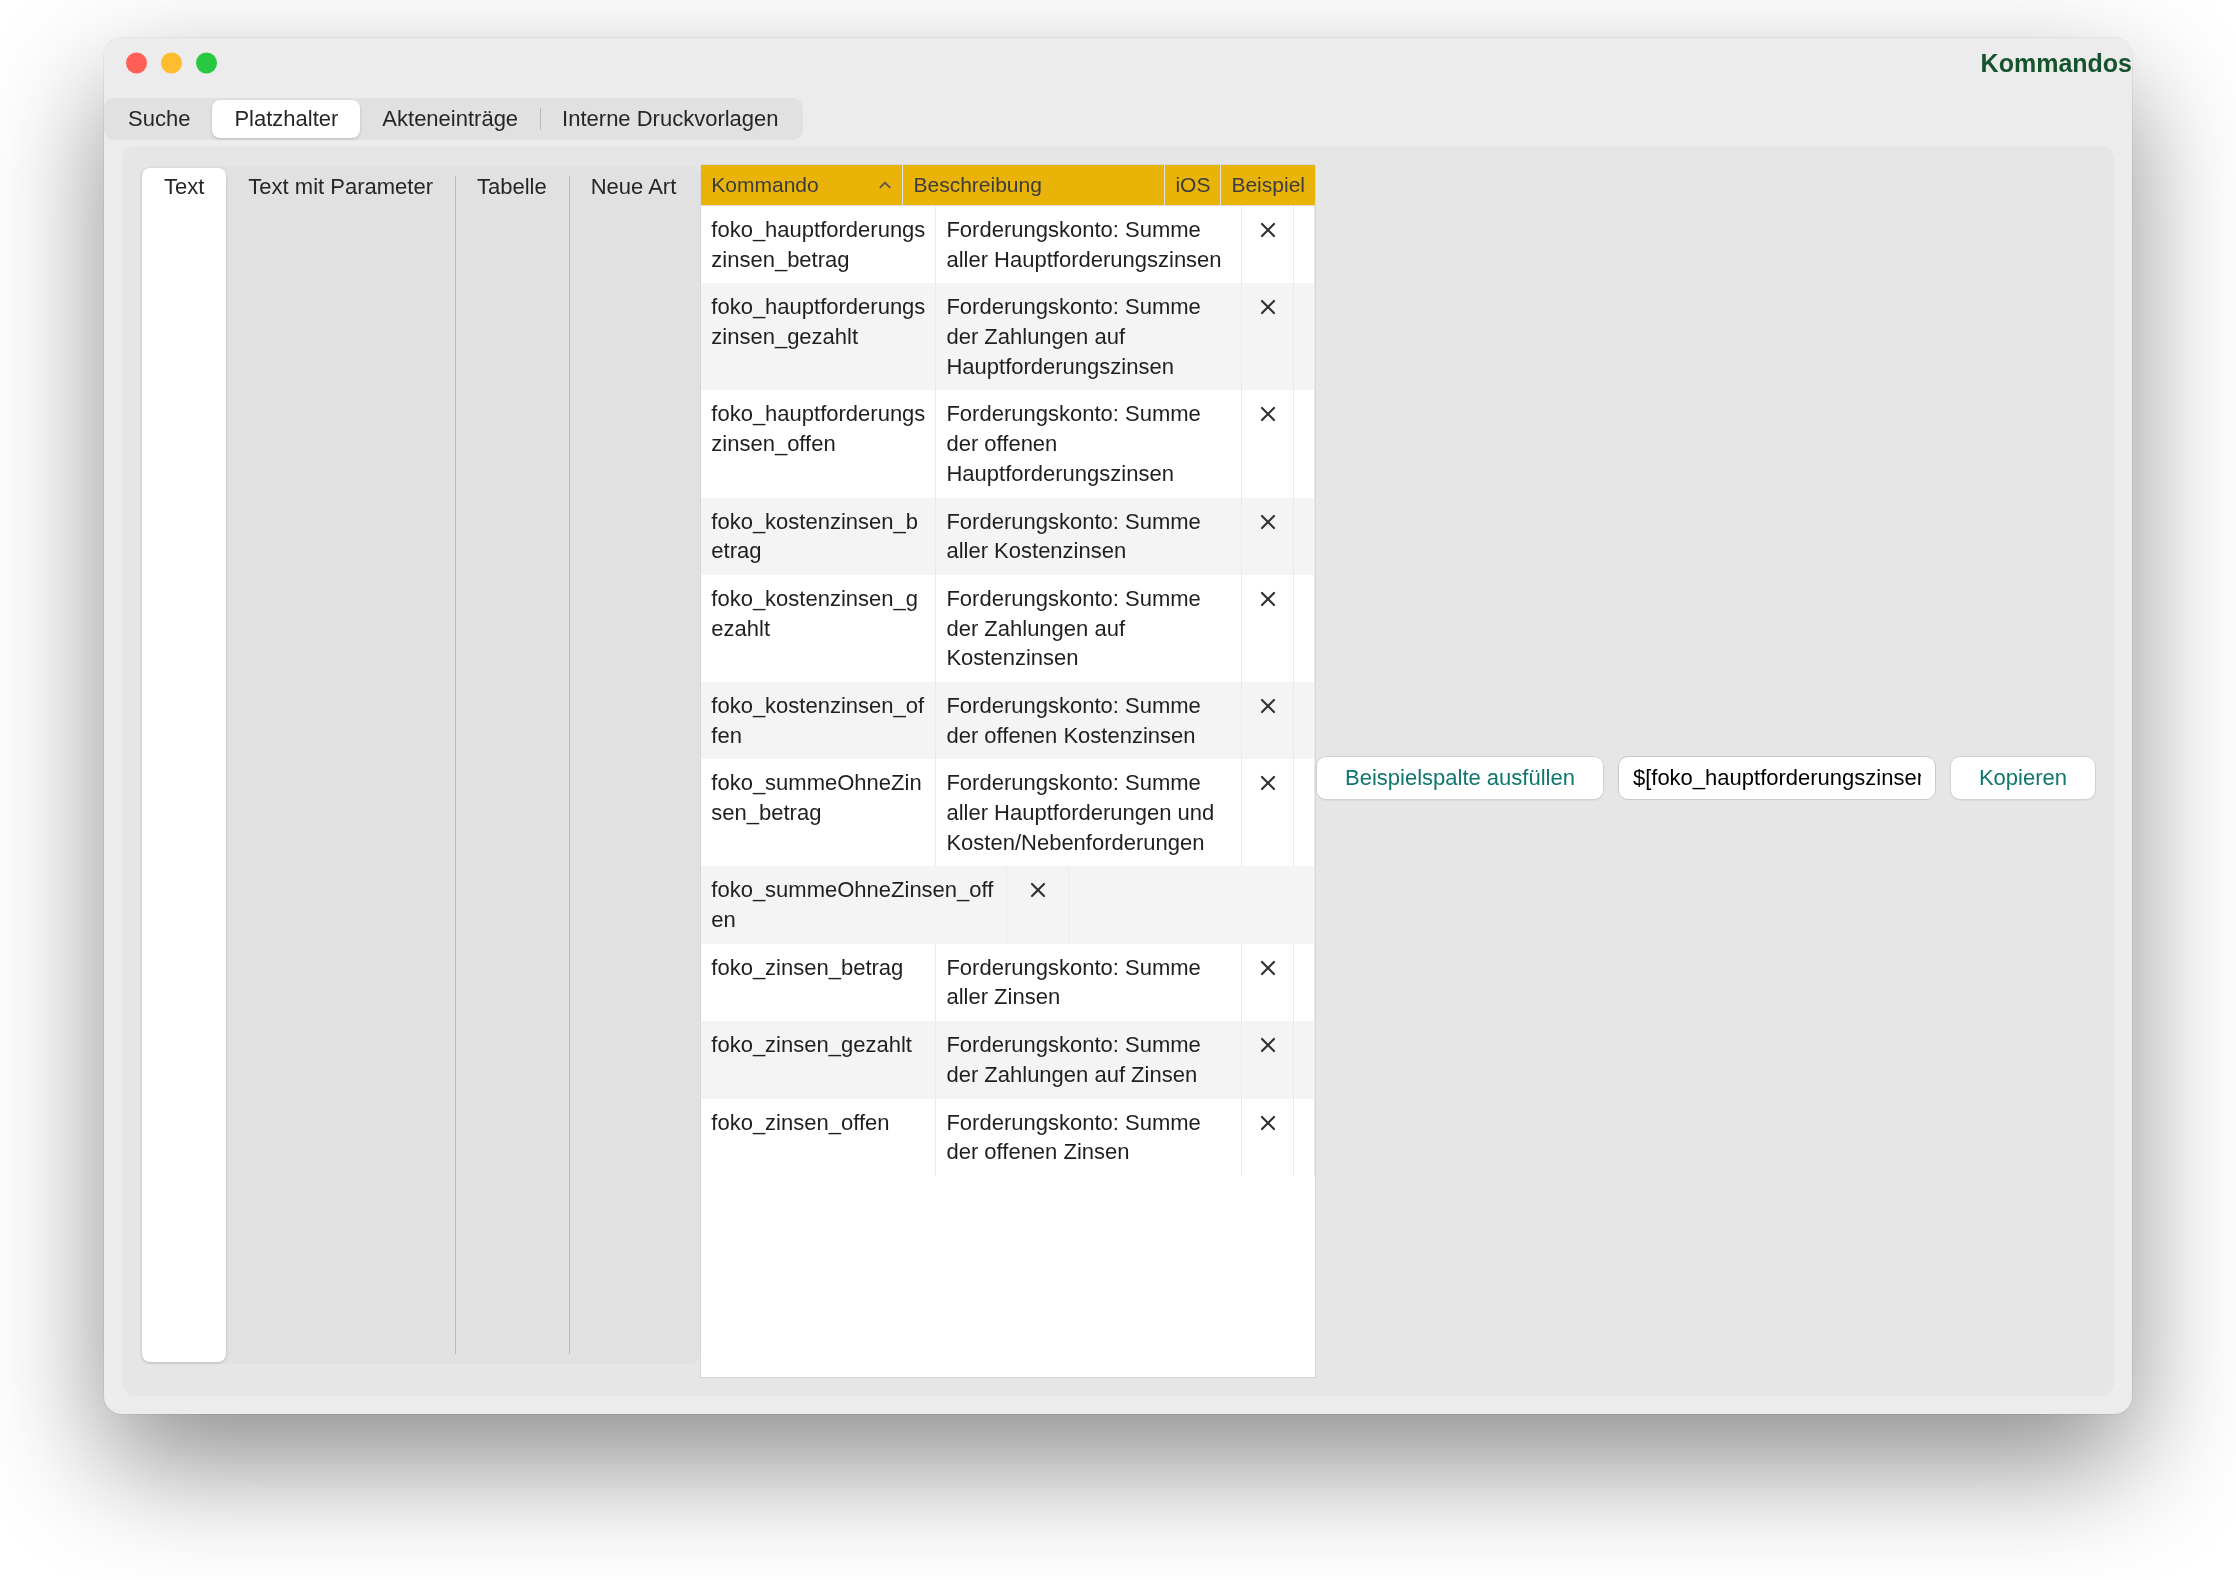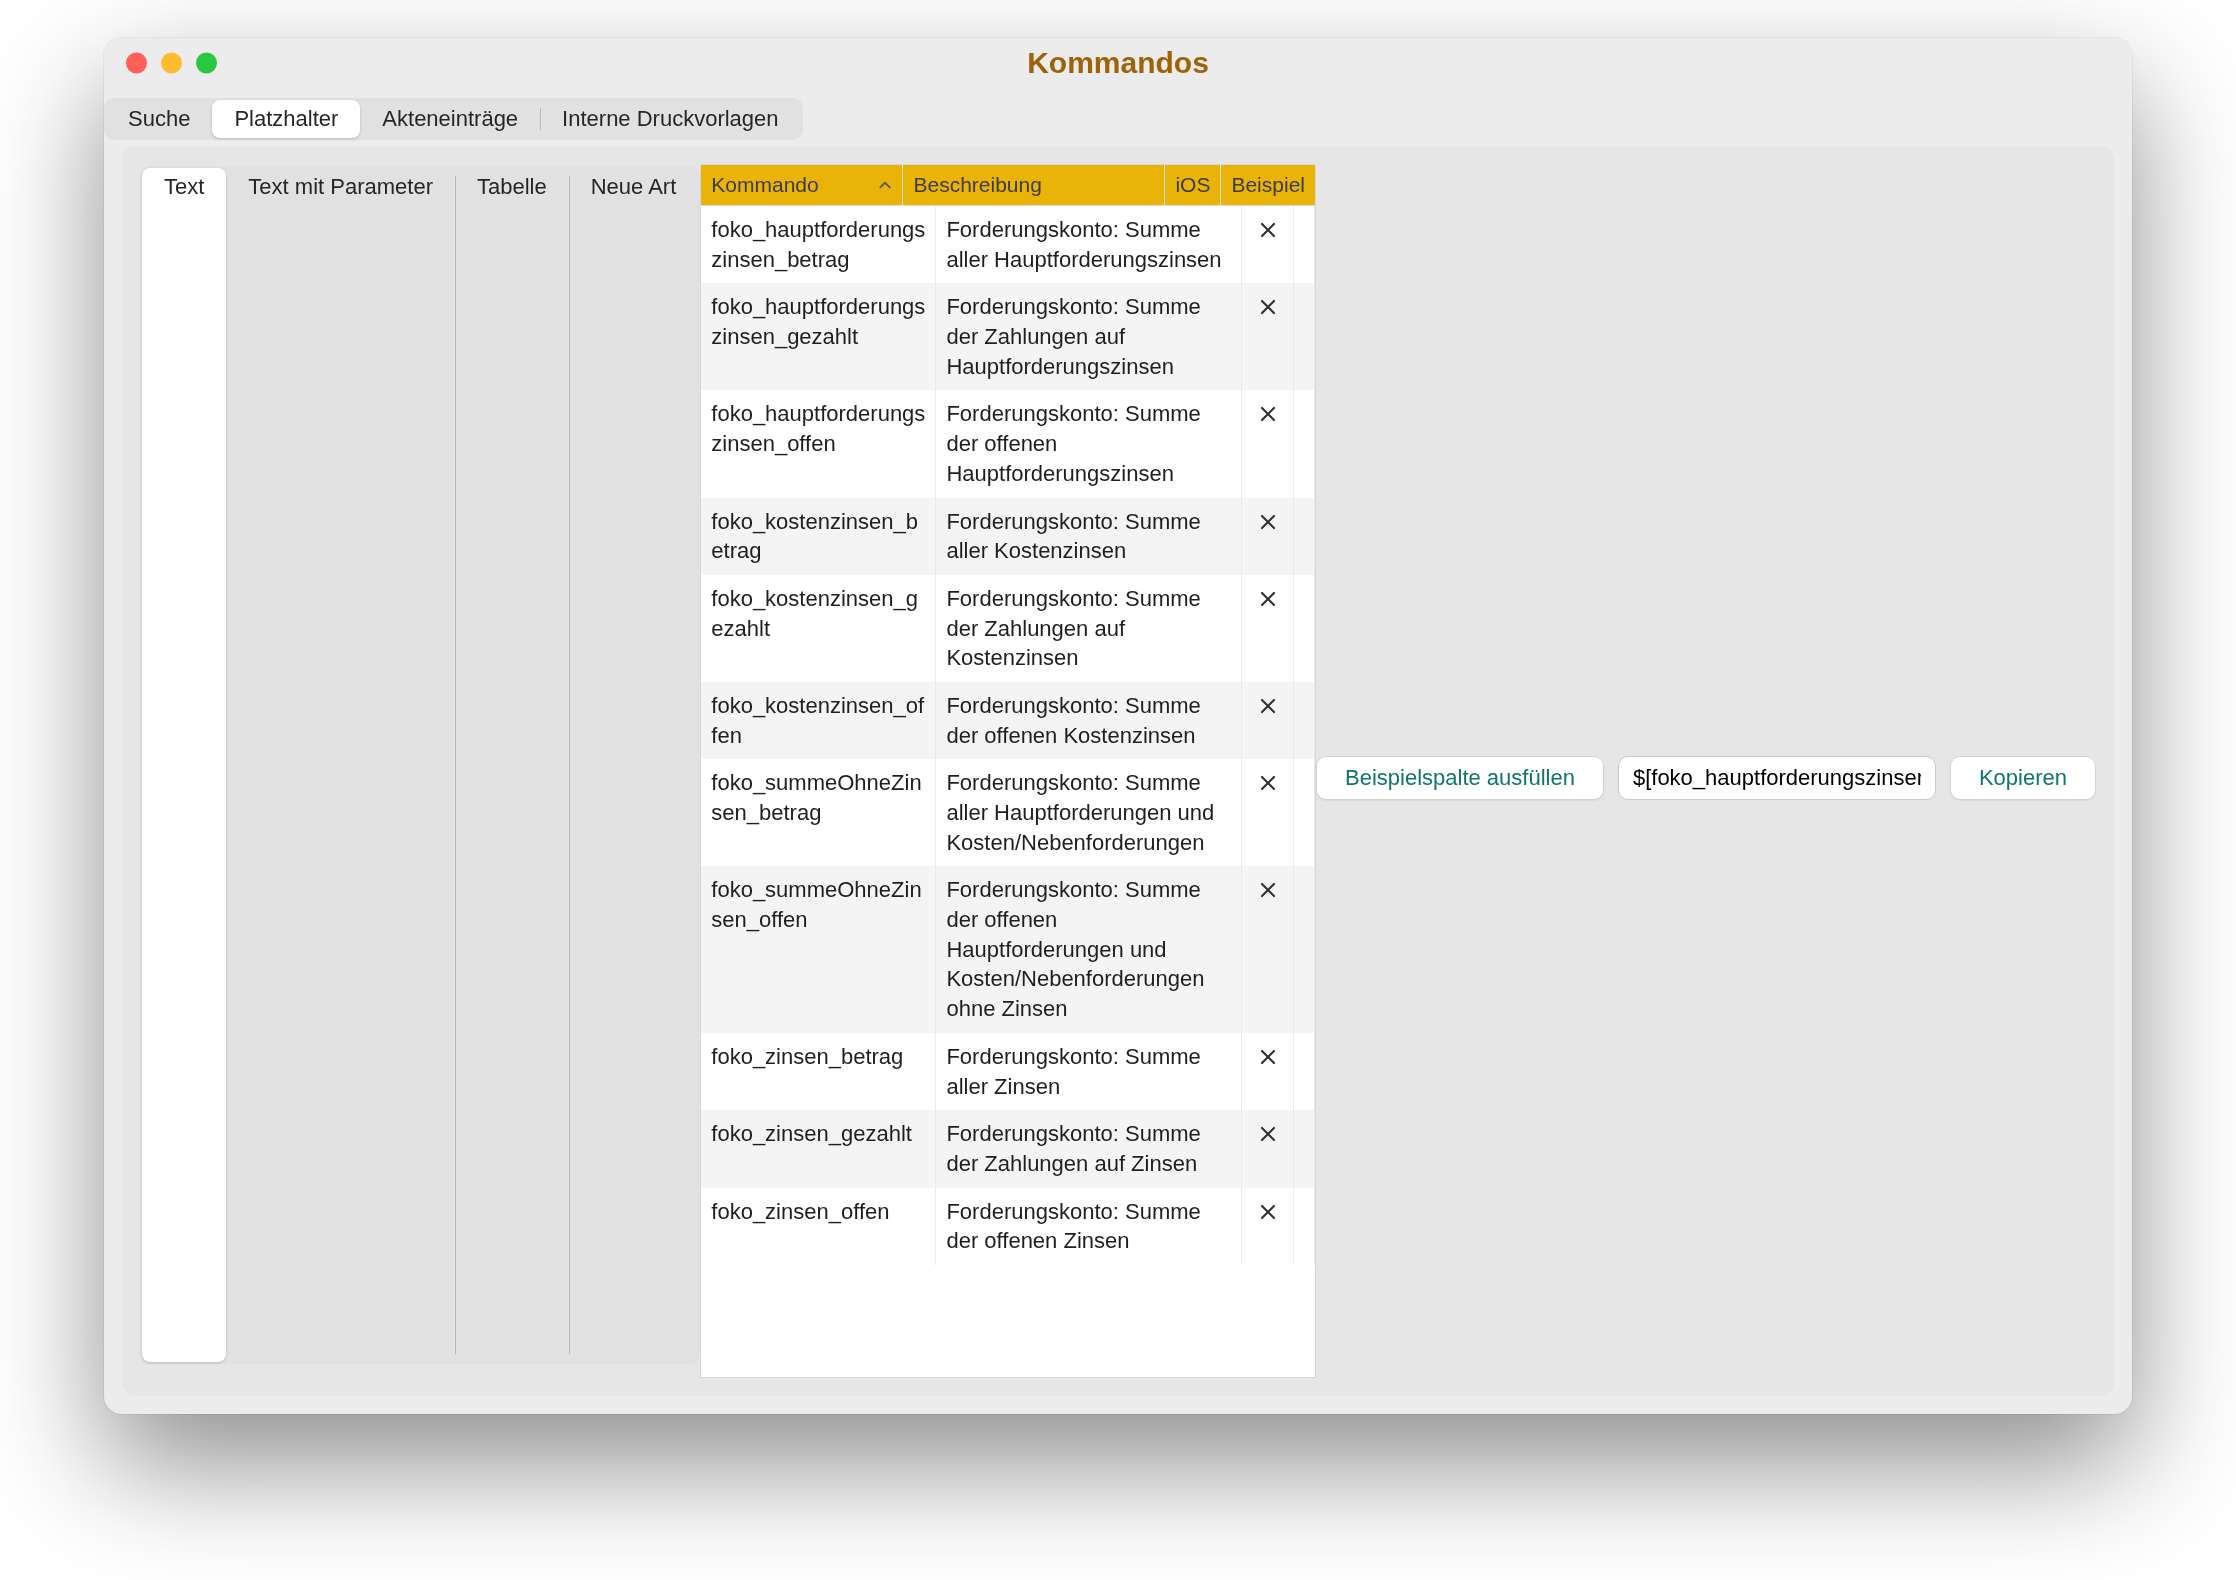--- a/index.html
+++ b/index.html
@@ -41,24 +41,24 @@
     transform: translateY(-50%);
     display: flex;
     gap: 14px;
   }
   .dot { width: 21px; height: 21px; border-radius: 50%; }
   .dot.red { background: #ff5f57; }
   .dot.yellow { background: #febc2e; }
   .dot.green { background: #28c840; }
   .title {
     flex: 1;
-    text-align: center;
-    font-size: 30px;
+    text-align: right;
+    font-size: 25px;
     font-weight: 600;
-    color: #a16207;
+    color: #14532d;
   }
   
   .segbar1, .segbar2 {
     display: flex;
     justify-content: flex-start;
     padding: 10px 0 6px 0;
   }
   .segbar2 { padding-top: 2px; padding-bottom: 14px; }
   .segment-group {
     display: flex;
@@ -356,21 +356,20 @@
               <div class="cell col-ios">
                 <span class="x-icon"><svg viewBox="0 0 12 12">
                     <line x1="1.5" y1="1.5" x2="10.5" y2="10.5" stroke="#333" stroke-width="1.6" stroke-linecap="round"></line>
                     <line x1="10.5" y1="1.5" x2="1.5" y2="10.5" stroke="#333" stroke-width="1.6" stroke-linecap="round"></line>
                   </svg></span>
               </div>
               <div class="cell col-ex"></div>
             </div>
             <div class="row">
               <div class="cell col-cmd">foko_summeOhneZinsen_offen</div>
-              <div class="cell col-desc">Forderungskonto: Summe der offenen Hauptforderungen und Kosten/Nebenforderungen ohne Zinsen</div>
               <div class="cell col-ios">
                 <span class="x-icon"><svg viewBox="0 0 12 12">
                     <line x1="1.5" y1="1.5" x2="10.5" y2="10.5" stroke="#333" stroke-width="1.6" stroke-linecap="round"></line>
                     <line x1="10.5" y1="1.5" x2="1.5" y2="10.5" stroke="#333" stroke-width="1.6" stroke-linecap="round"></line>
                   </svg></span>
               </div>
               <div class="cell col-ex"></div>
             </div>
             <div class="row">
               <div class="cell col-cmd">foko_zinsen_betrag</div>

